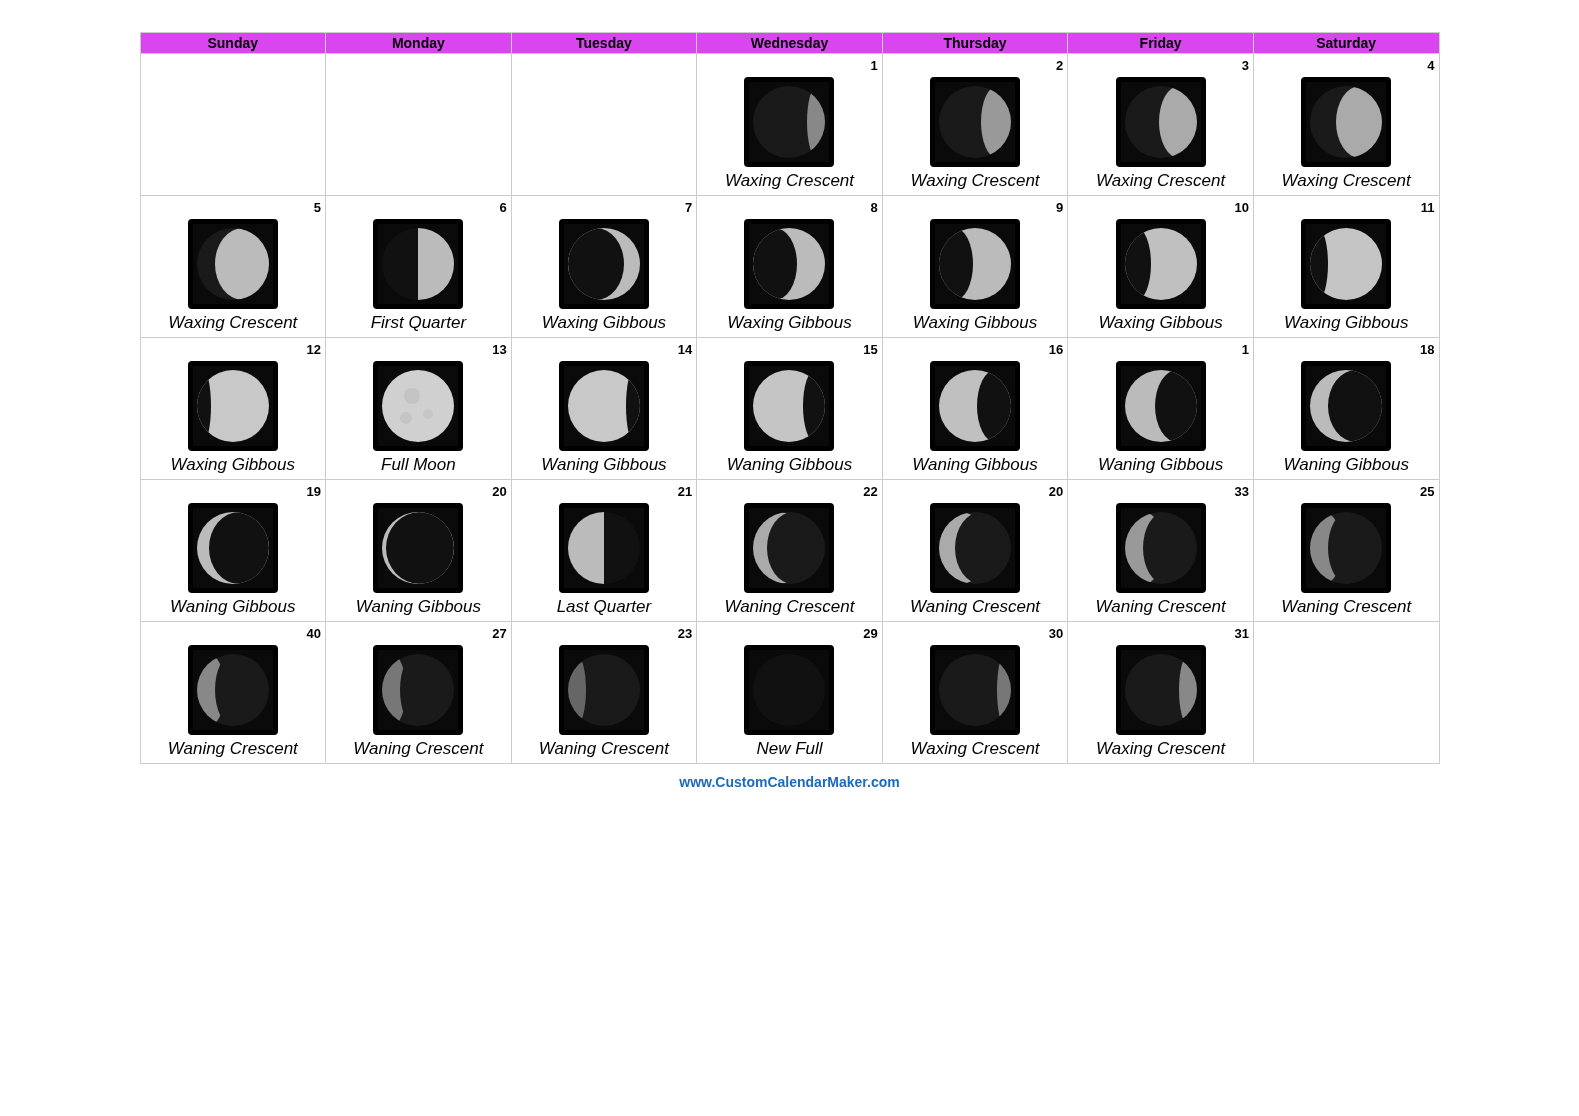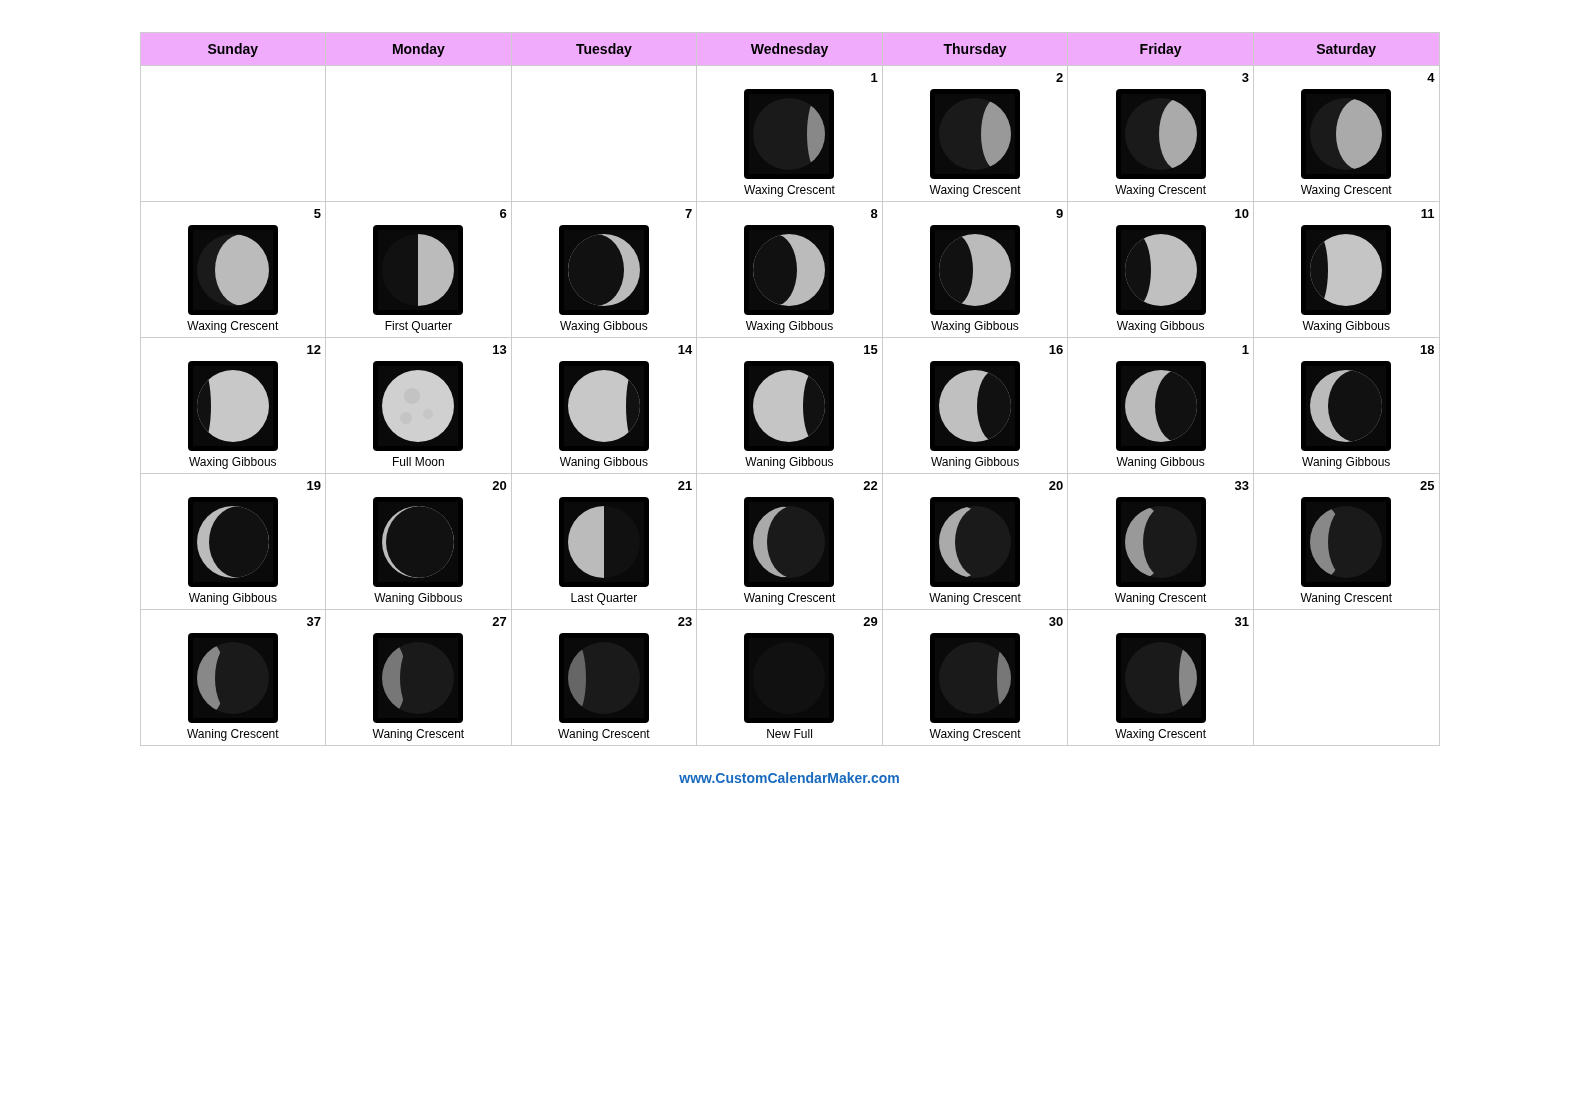--- a/index.html
+++ b/index.html
@@ -18,25 +18,25 @@
       text-align: center;
     }
     .calendar {
       width: 100%;
       max-width: 1300px;
       border-collapse: collapse;
       border: 1px solid #ccc;
     }
     .calendar th {
       border: 1px solid #ccc;
-      padding: 8px 4px;
+      padding: 2px 4px;
       text-align: center;
       font-weight: bold;
       font-size: 14px;
-      background: #f0abfc;
+      background: #d946ef;
     }
     .calendar td {
       border: 1px solid #ccc;
       vertical-align: top;
       width: 14.28%;
       min-height: 130px;
       padding: 4px;
       position: relative;
     }
     .day-number {
@@ -57,26 +57,27 @@
       border-radius: 4px;
       background: #000;
       margin-bottom: 4px;
       position: relative;
       overflow: hidden;
       display: flex;
       align-items: center;
       justify-content: center;
     }
     .moon-label {
-      font-size: 12px;
+      font-size: 17px;
       text-align: center;
       color: #000;
+      font-style: italic;
     }
     .footer-link {
-      margin-top: 24px;
+      margin-top: 10px;
       color: #1a6bbf;
       font-weight: bold;
       font-size: 14px;
       text-decoration: none;
     }
     .empty-cell {
       background: #fff;
     }
   </style>
 </head>
@@ -603,21 +604,21 @@
         <ellipse cx="42" cy="40" rx="20" ry="36" fill="#1a1a1a" clip-path="url(#wnc4)"></ellipse>
 
     </svg>
             </div>
             <div class="moon-label">Waning Crescent</div>
           </div>
         </td>
       </tr>
       <tr>
         <td>
-          <span class="day-number">37</span>
+          <span class="day-number">40</span>
           <div class="moon-container">
             <div class="moon-img">
               <svg xmlns="http://www.w3.org/2000/svg" width="80" height="80" viewBox="0 0 80 80">
       <rect width="80" height="80" fill="#0a0a0a"></rect>
 
         <defs>
                   <clipPath id="wnc5">
                     <circle cx="40" cy="40" r="36"></circle>
                   </clipPath>
                 </defs>

